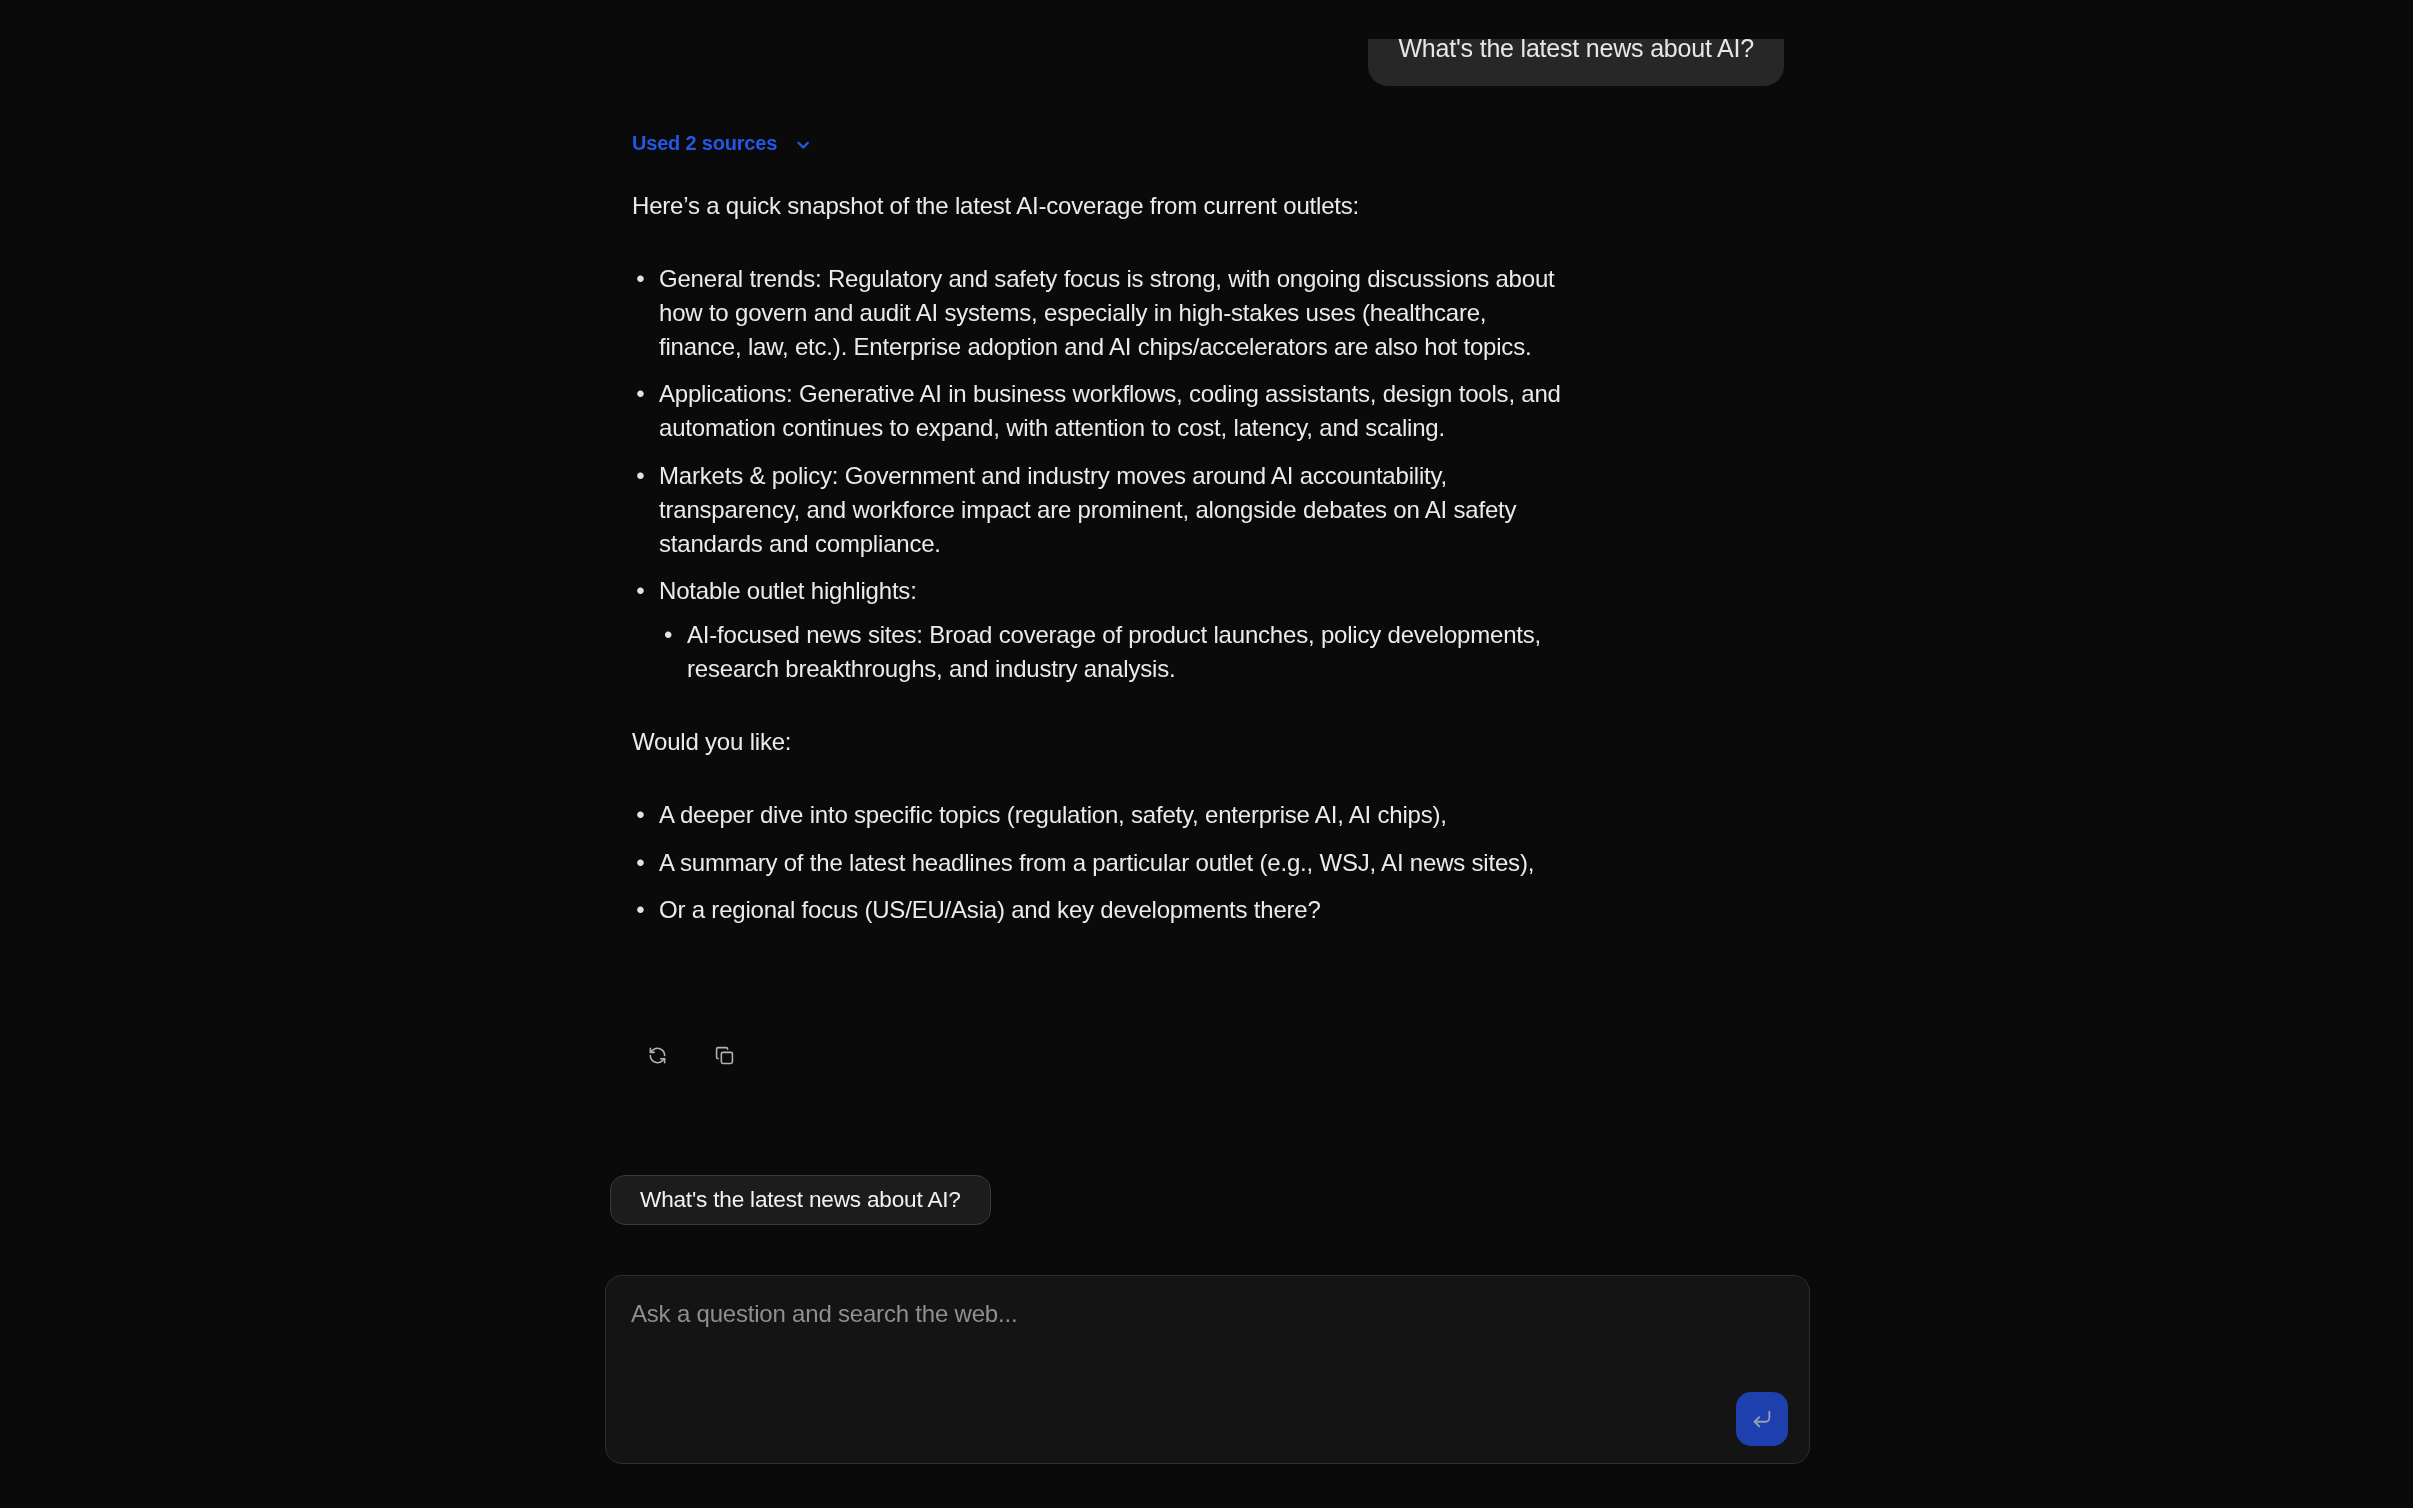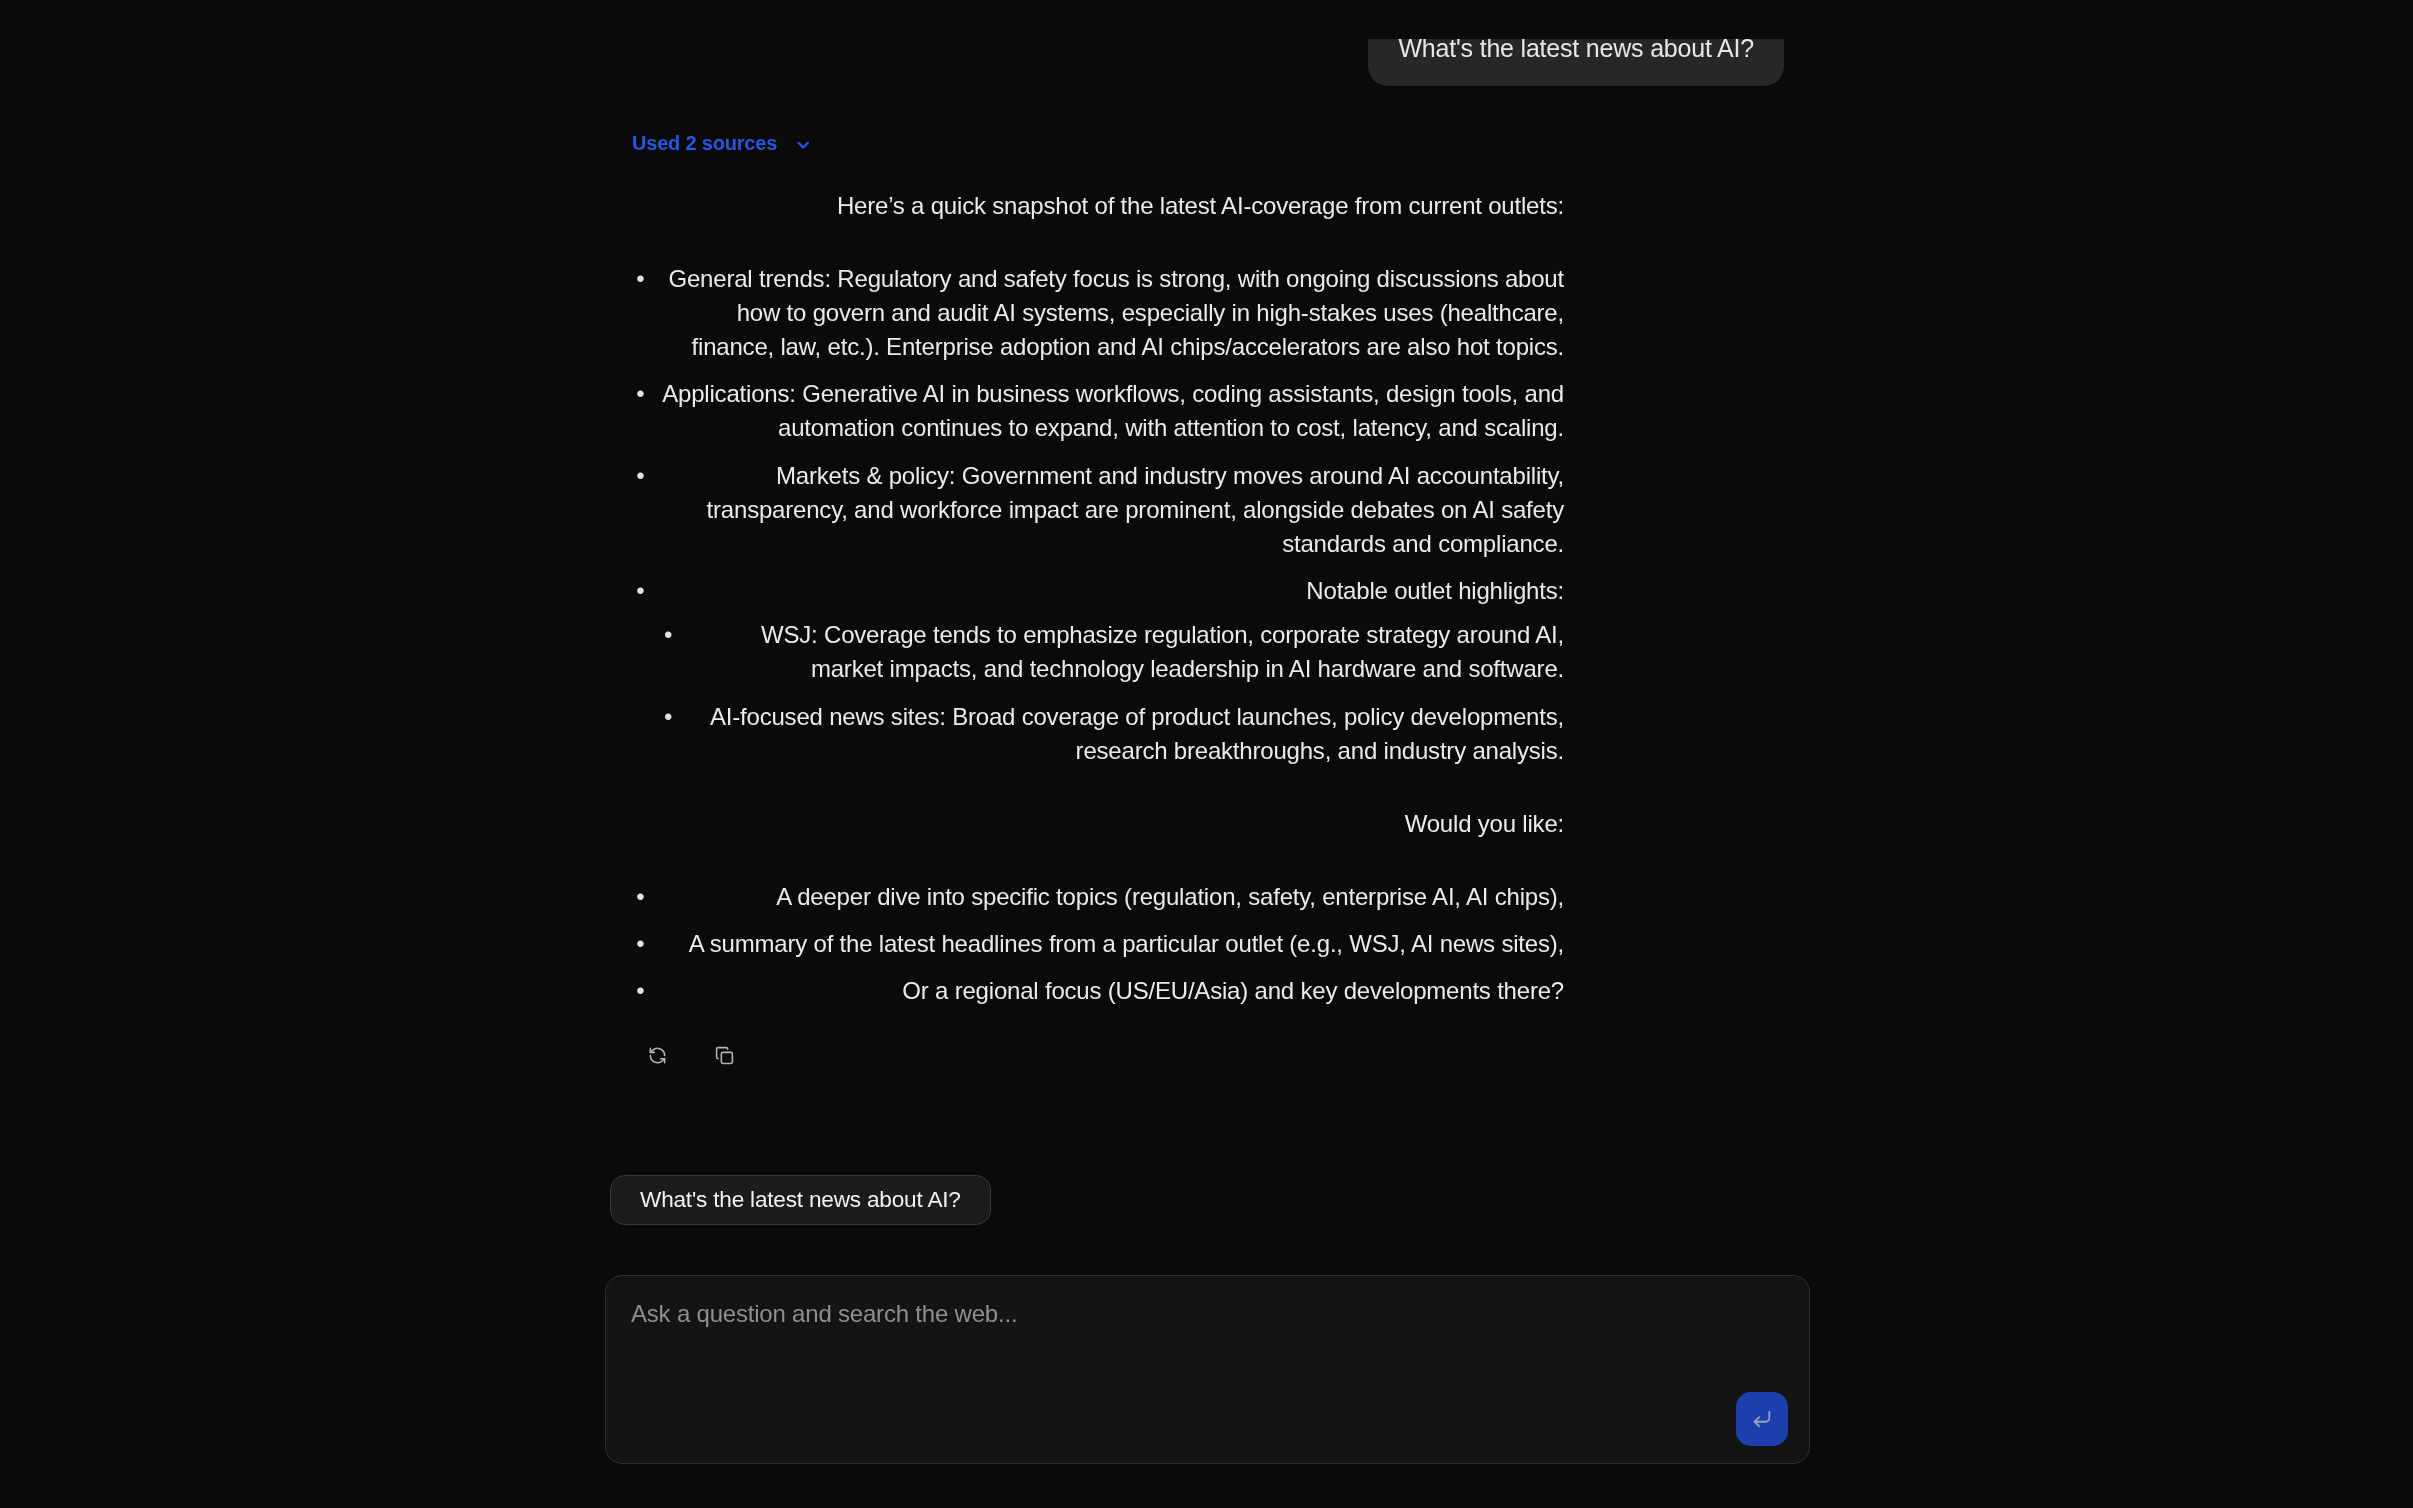--- a/index.html
+++ b/index.html
@@ -33,21 +33,20 @@
     color:#2457e6;font-size:20px;font-weight:600;letter-spacing:-0.2px;
     font-family:inherit;cursor:pointer;z-index:2;
   }
   .sources-btn svg{display:block;margin-top:2.5px;}
 
   
   .response{
     position:absolute;left:632px;top:189px;width:932px;
     color:#ebebeb;font-size:24px;line-height:34px;letter-spacing:-0.2px;
     z-index:2;
-    text-align:right;
   }
   .response p{margin:0;}
   .response .followup{margin-top:39px;}
   .response ul{list-style:none;margin:39px 0 0 0;padding:0;}
   .response li{position:relative;padding-left:27px;}
   .response li + li{margin-top:13.4px;}
   .response li::before{content:"\2022";position:absolute;left:4.2px;top:0;color:#e3e3e3;}
   .response ul.nested{margin:10px 0 0 0;}
   .response ul.nested li{padding-left:28px;}
   .response ul.nested li::before{left:5px;}
@@ -122,23 +121,20 @@
     <li>
       <span>Applications: Generative AI in business workflows, coding assistants, design tools, and automation continues to expand, with attention to cost, latency, and scaling.</span>
     </li>
     <li>
       <span>Markets &amp; policy: Government and industry moves around AI accountability, transparency, and workforce impact are prominent, alongside debates on AI safety standards and compliance.</span>
     </li>
     <li>
       <span>Notable outlet highlights:</span>
       <ul class="nested">
         <li>
-          <span>WSJ: Coverage tends to emphasize regulation, corporate strategy around AI, market impacts, and technology leadership in AI hardware and software.</span>
-        </li>
-        <li>
           <span>AI-focused news sites: Broad coverage of product launches, policy developments, research breakthroughs, and industry analysis.</span>
         </li>
       </ul>
     </li>
   </ul>
 
   <p class="followup">Would you like:</p>
 
   <ul>
     <li>

